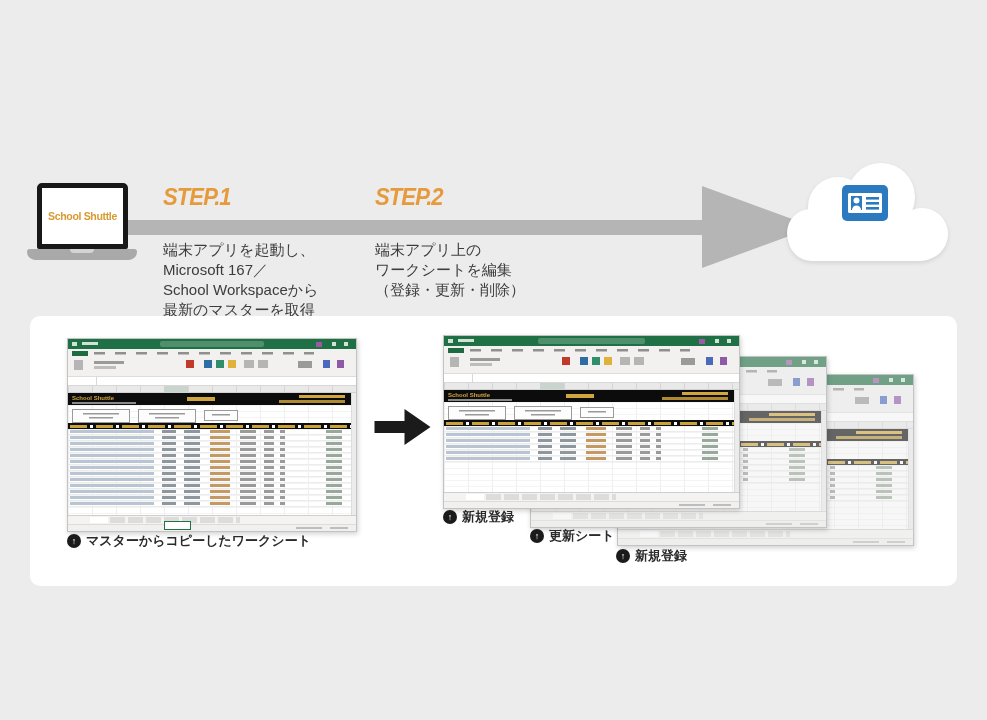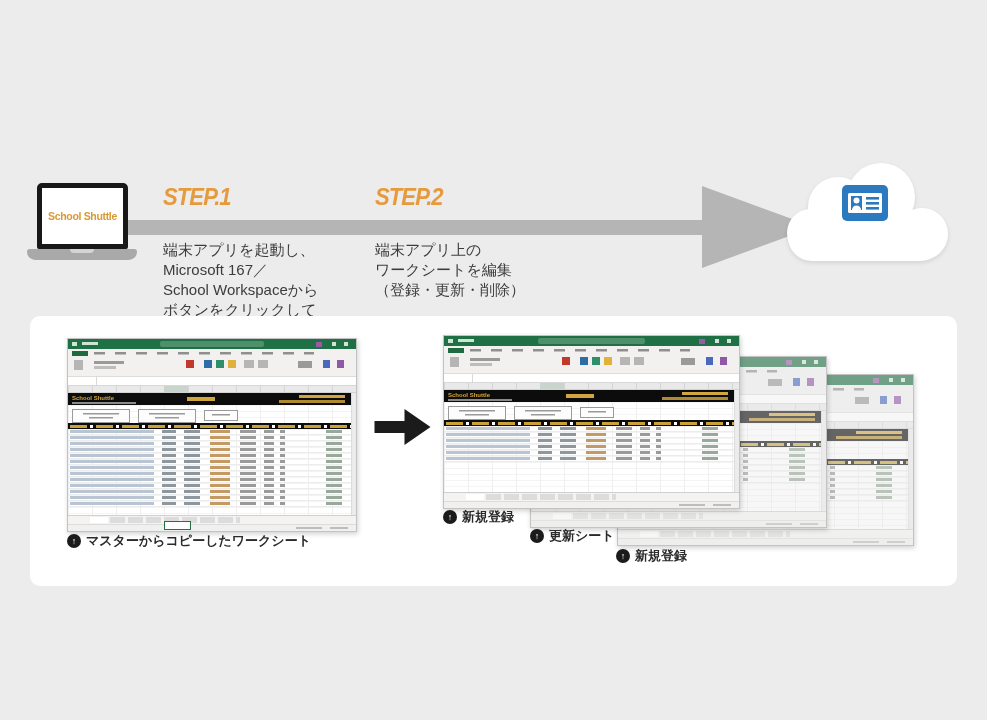--- a/index.html
+++ b/index.html
@@ -133,21 +133,21 @@
       <div class="lap-notch"></div>
     </div>
   </div>
 
   <div class="step s1">
     <div class="step-label">STEP.1</div>
     <div class="step-desc">
       <div>端末アプリを起動し、</div>
       <div>Microsoft 167／</div>
       <div>School Workspaceから</div>
-      <div>ボタンをクリックして</div>
+      <div>最新のマスターを取得</div>
     </div>
   </div>
   <div class="step s2">
     <div class="step-label">STEP.2</div>
     <div class="step-desc">
       <div>端末アプリ上の</div>
       <div>ワークシートを編集</div>
       <div>（登録・更新・削除）</div>
     </div>
   </div>

